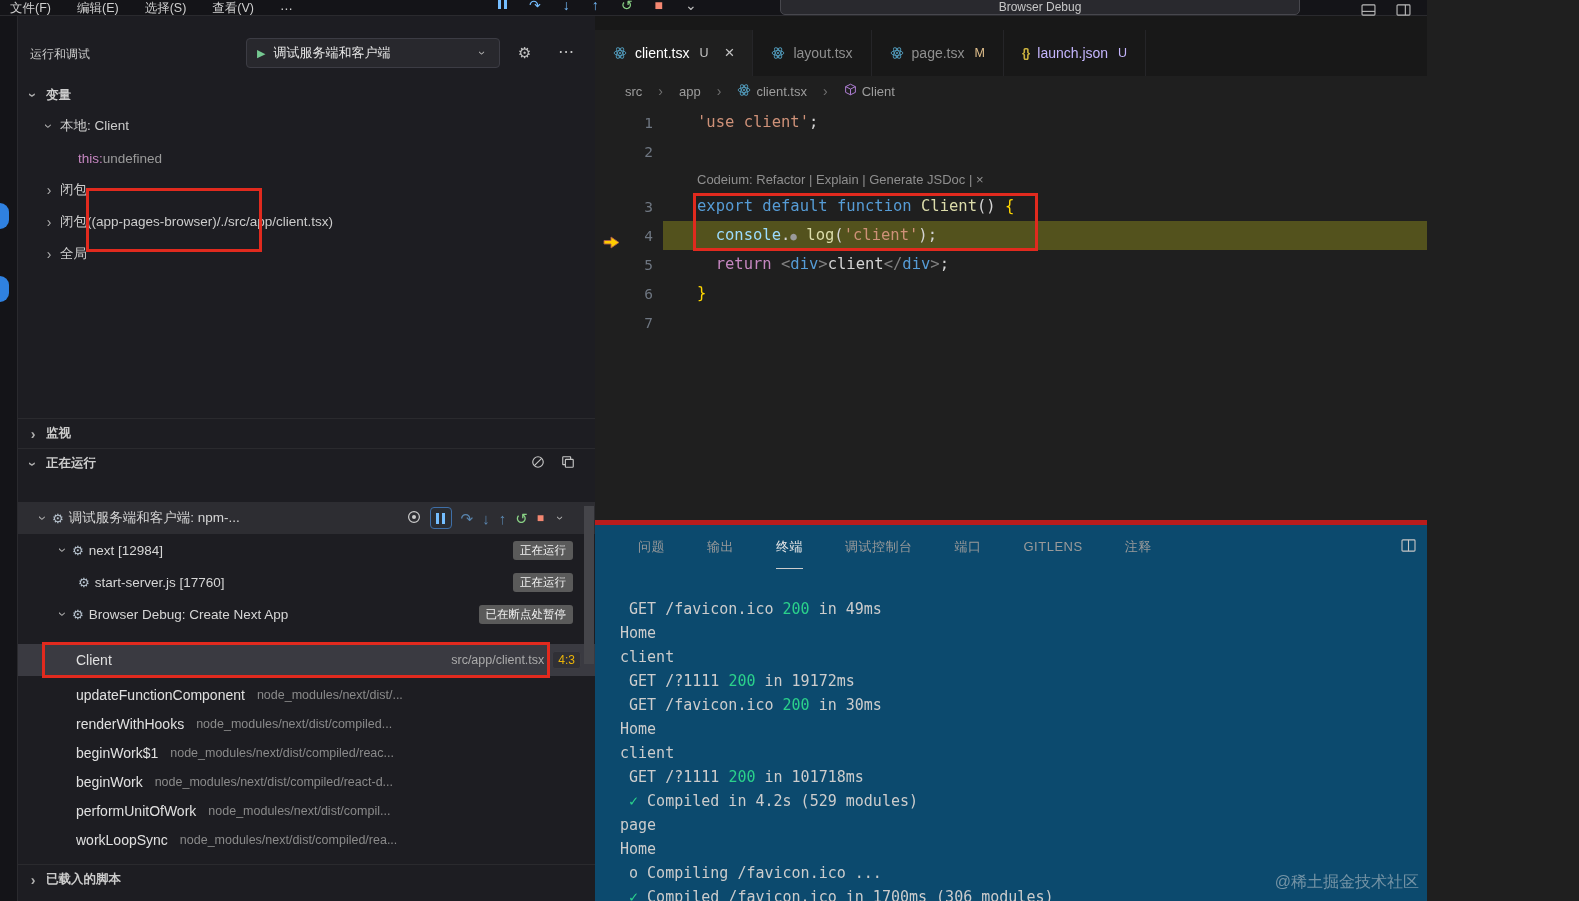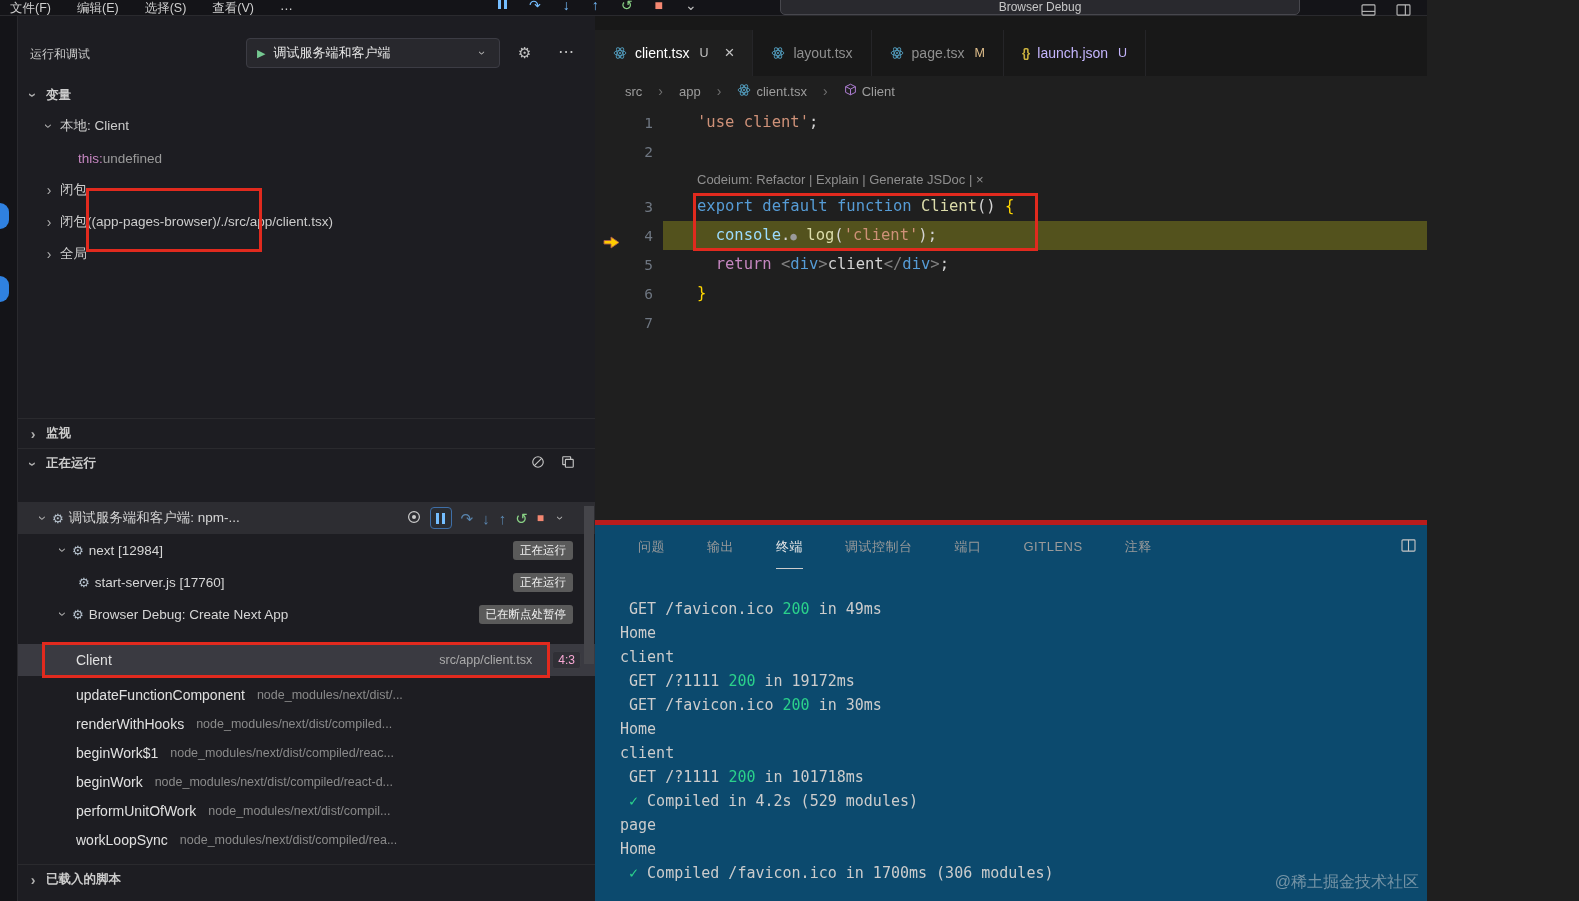--- a/index.html
+++ b/index.html
@@ -58,21 +58,21 @@
 .pause-btn{width:22px;height:22px;border:1px solid #3f6fa8;border-radius:4px;display:inline-flex;align-items:center;justify-content:center;gap:3px;background:#2a2d33}
 .pbar{width:3px;height:11px;background:#75beff;display:inline-block}
 .step{color:#75beff;opacity:.6}
 .restart{color:#89d185}
 .stop{color:#f48771;font-size:12px}
 .cs-row.frame{padding-left:58px;height:29px}
 .cs-row.frame .cs-label{font-size:14px;color:#e0e0e0}
 .cs-path{margin-left:12px;font-size:12.5px;color:#8a8a8a;overflow:hidden}
 .cs-row.sel{background:#3a3a41;height:32px;margin-top:14px;margin-bottom:4px}
 .cs-row.sel .cs-path{margin-left:auto;color:#ababab}
-.pos-badge{margin-left:20px;background:#303036;border:1px solid #3c3c42;color:#f9a8d4;font-size:12px;padding:1px 5px;border-radius:3px}
+.pos-badge{margin-left:8px;background:#303036;border:1px solid #3c3c42;color:#eab308;font-size:12px;padding:1px 5px;border-radius:3px}
 .sb-scroll{position:absolute;left:566px;top:490px;width:10px;height:158px;background:#45454a;z-index:6}
 
 
 .tabsbar{position:absolute;left:595px;top:16px;width:984px;height:60px;background:#181818;display:flex;align-items:flex-end;z-index:3}
 .tab{height:46px;display:flex;align-items:center;padding:0 18px;gap:8px;background:#181818;border-right:1px solid #252528;font-size:14px;color:#8f8f8f}
 .tab.active{background:#1f1f1f;color:#ffffff}
 .tab-badge{font-size:12.5px;margin-left:2px;color:#9d9d9d}
 .tab.active .tab-badge{color:#c5c5c5}
 .b-M{color:#e2c08d !important}
 .tab.green .tab-label,.tab.green .tab-badge{color:#c4b5fd}
@@ -435,20 +435,21 @@
         <div class="tline"><span class="tk-t">Home</span></div>
         <div class="tline"><span class="tk-t">client</span></div>
         <div class="tline"><span class="tk-t"> GET /?1111 </span><span class="tk-ok">200</span><span class="tk-t"> in 19172ms</span></div>
         <div class="tline"><span class="tk-t"> GET /favicon.ico </span><span class="tk-ok">200</span><span class="tk-t"> in 30ms</span></div>
         <div class="tline"><span class="tk-t">Home</span></div>
         <div class="tline"><span class="tk-t">client</span></div>
         <div class="tline"><span class="tk-t"> GET /?1111 </span><span class="tk-ok">200</span><span class="tk-t"> in 101718ms</span></div>
         <div class="tline"><span class="tk-ok"> ✓</span><span class="tk-t"> Compiled in 4.2s (529 modules)</span></div>
         <div class="tline"><span class="tk-t">page</span></div>
         <div class="tline"><span class="tk-t">Home</span></div>
+        <div class="tline"><span class="tk-t"> o Compiling /favicon.ico ...</span></div>
         <div class="tline"><span class="tk-ok"> ✓</span><span class="tk-t"> Compiled /favicon.ico in 1700ms (306 modules)</span></div>
       </div>
   </div>
 
   <div class="annotation" id="ann1" style="border-color: rgb(225, 42, 30);"></div>
   <div class="annotation" id="ann2" style="border-color: rgb(225, 42, 30);"></div>
   <div class="annotation" id="ann3" style="border-color: rgb(225, 42, 30);"></div>
 
   <div class="watermark">@稀土掘金技术社区</div>
 </div>

